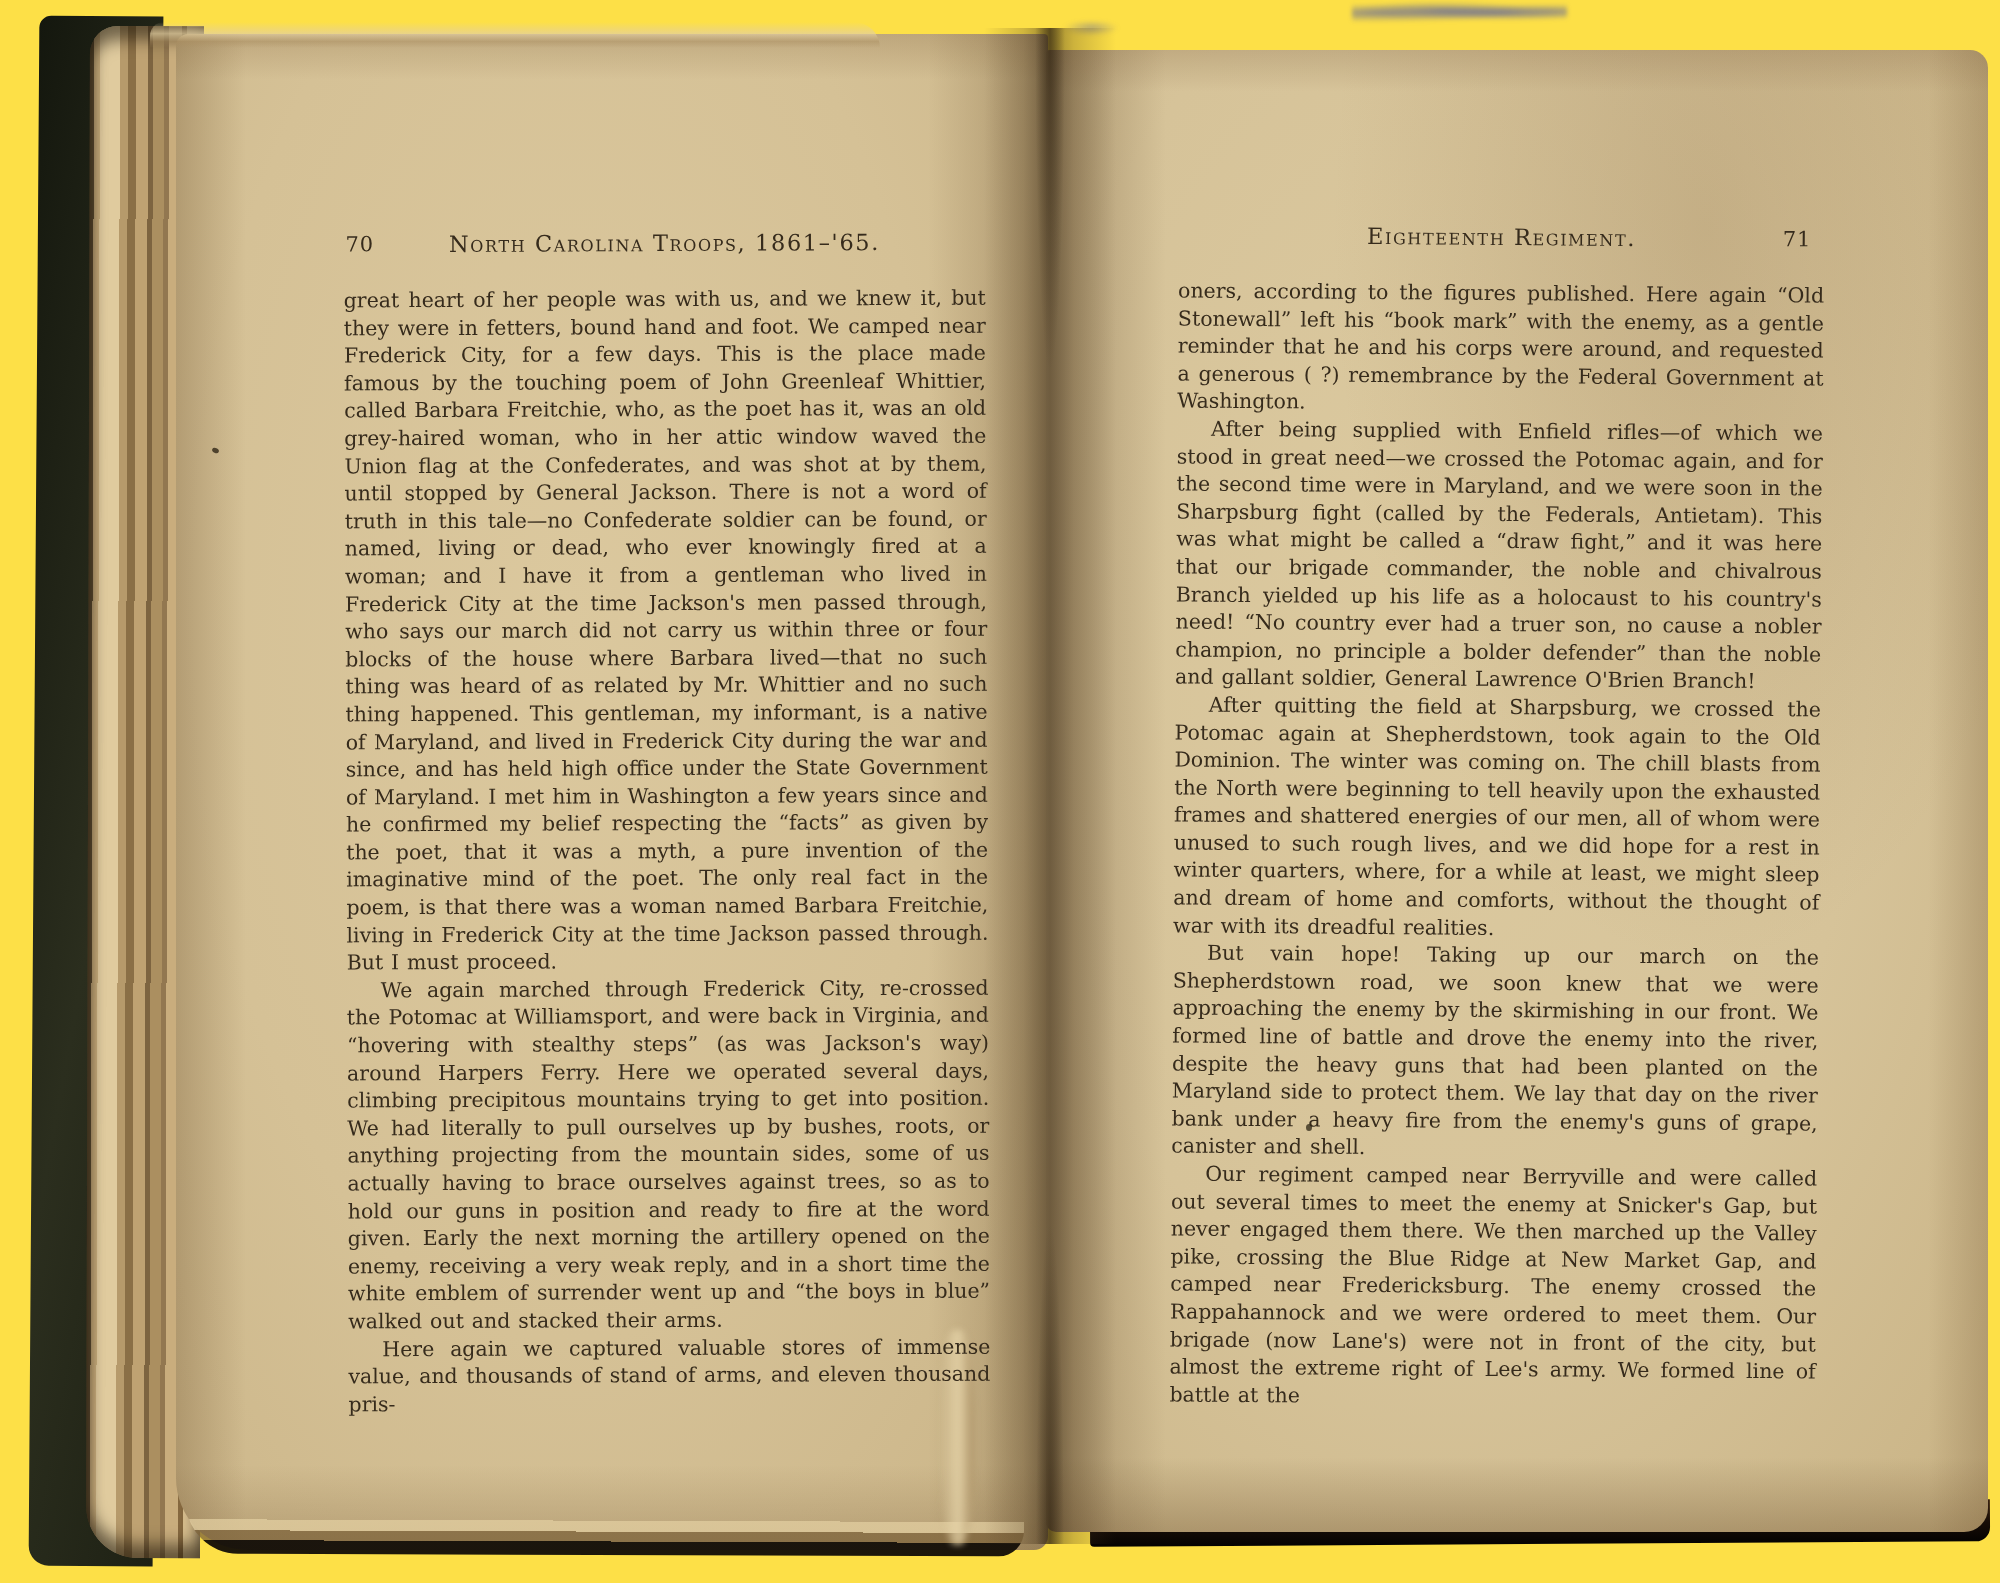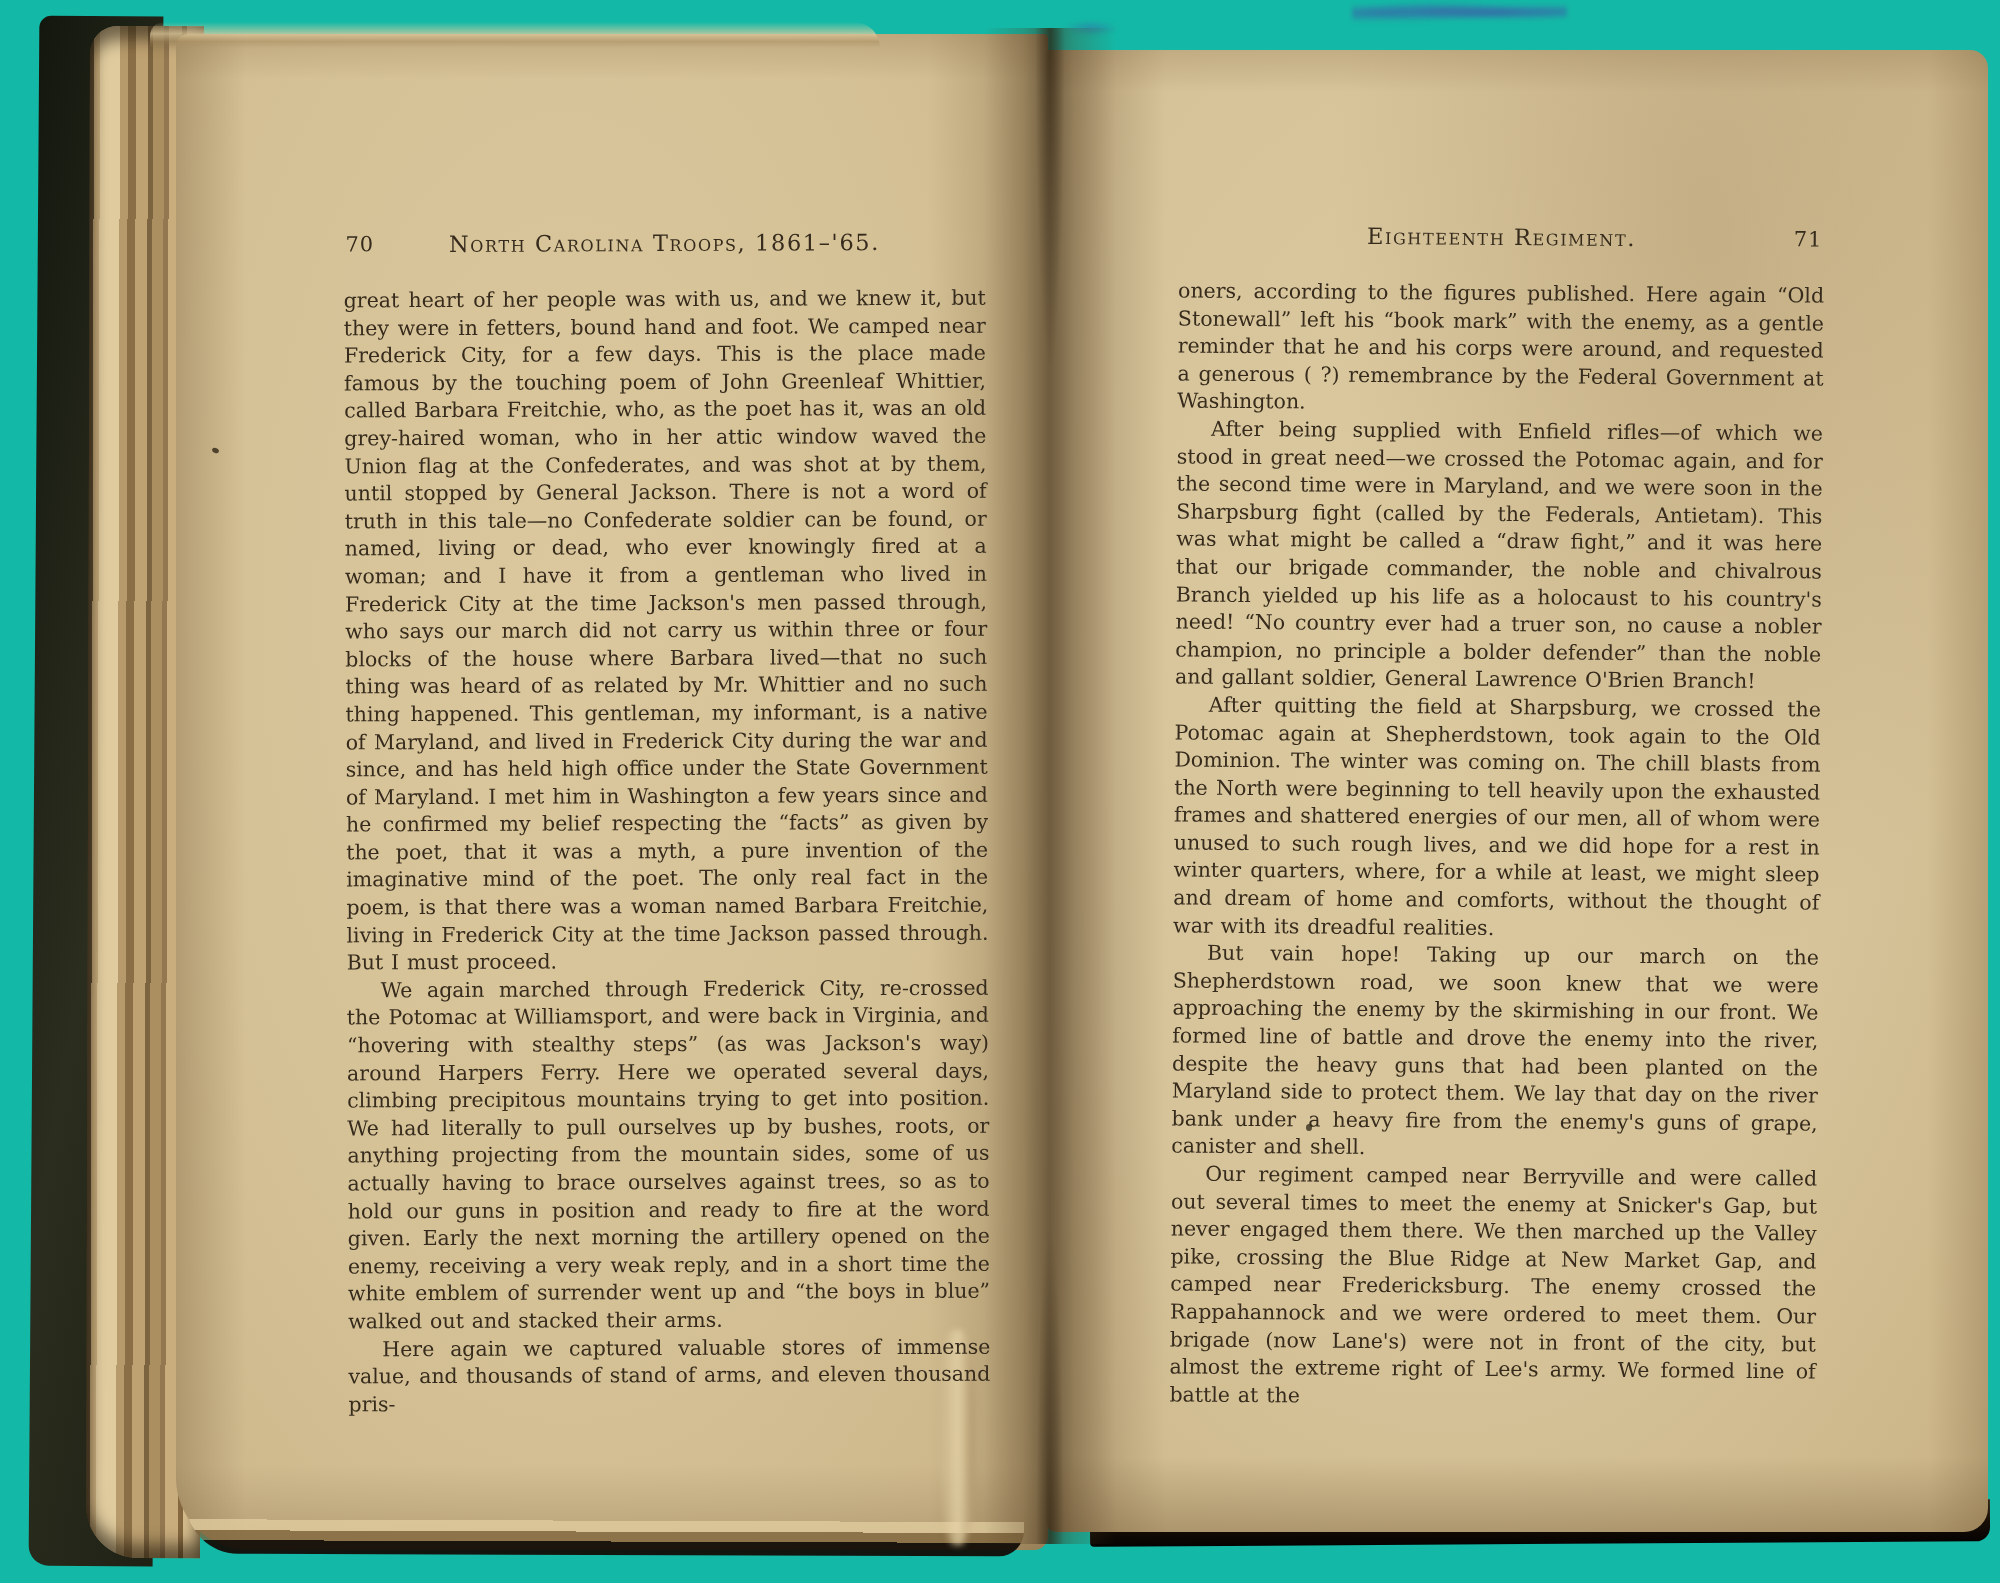--- a/index.html
+++ b/index.html
@@ -1,19 +1,19 @@
 <!DOCTYPE html>
 <html><head>
 <meta charset="utf-8">
 <title>Book Scan</title>
 <style>
   html,body { margin:0; padding:0; background:#0b0a08; }
   .scene {
     position:relative; width:2000px; height:1583px; overflow:hidden;
-    background:#14b8a6;
+    background:#fde047;
     font-family:"DejaVu Serif", serif;
   }
   
   .cover-left {
     position:absolute; left:34px; top:16px; width:124px; height:1550px; z-index:0;
     background:linear-gradient(100deg,#14170e 0%,#2b2e1e 55%,#1e2114 100%);
     border-radius:12px 0 0 20px; transform:rotate(.4deg);
   }
   .cover-bottom-right {
     position:absolute; left:1090px; top:1502px; width:900px; height:42px; z-index:0;
@@ -101,21 +101,21 @@
   
   .text-block { position:absolute; z-index:3; color:#362b1c; }
   .text-left  { left:346px; top:230px; width:642px; transform:rotate(-.25deg); }
   .text-right { left:1174px; top:224px; width:646px; transform:rotate(.45deg); }
   .header { position:relative; text-align:center; height:32px; margin-bottom:24px; }
   .running-title {
     font-variant:small-caps; font-size:22.5px; letter-spacing:1.6px; white-space:nowrap;
   }
   .pageno { position:absolute; top:1px; font-size:21px; letter-spacing:1px; }
   .text-left  .pageno { left:2px; }
-  .text-right .pageno { right:2px; }
+  .text-right .pageno { right:13px; }
   .body { font-size:20.5px; line-height:27.6px; text-align:justify; word-spacing:1.4px; }
   .body p { margin:0; text-indent:34px; }
   .body p:first-child { text-indent:0; }
 </style>
 </head>
 <body>
 
 <div class="scene">
 
   <div class="cover-left"></div>

